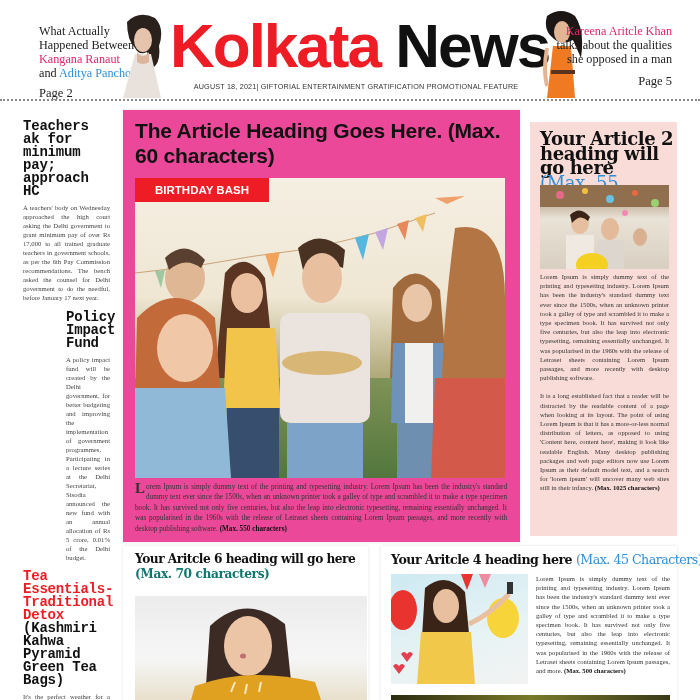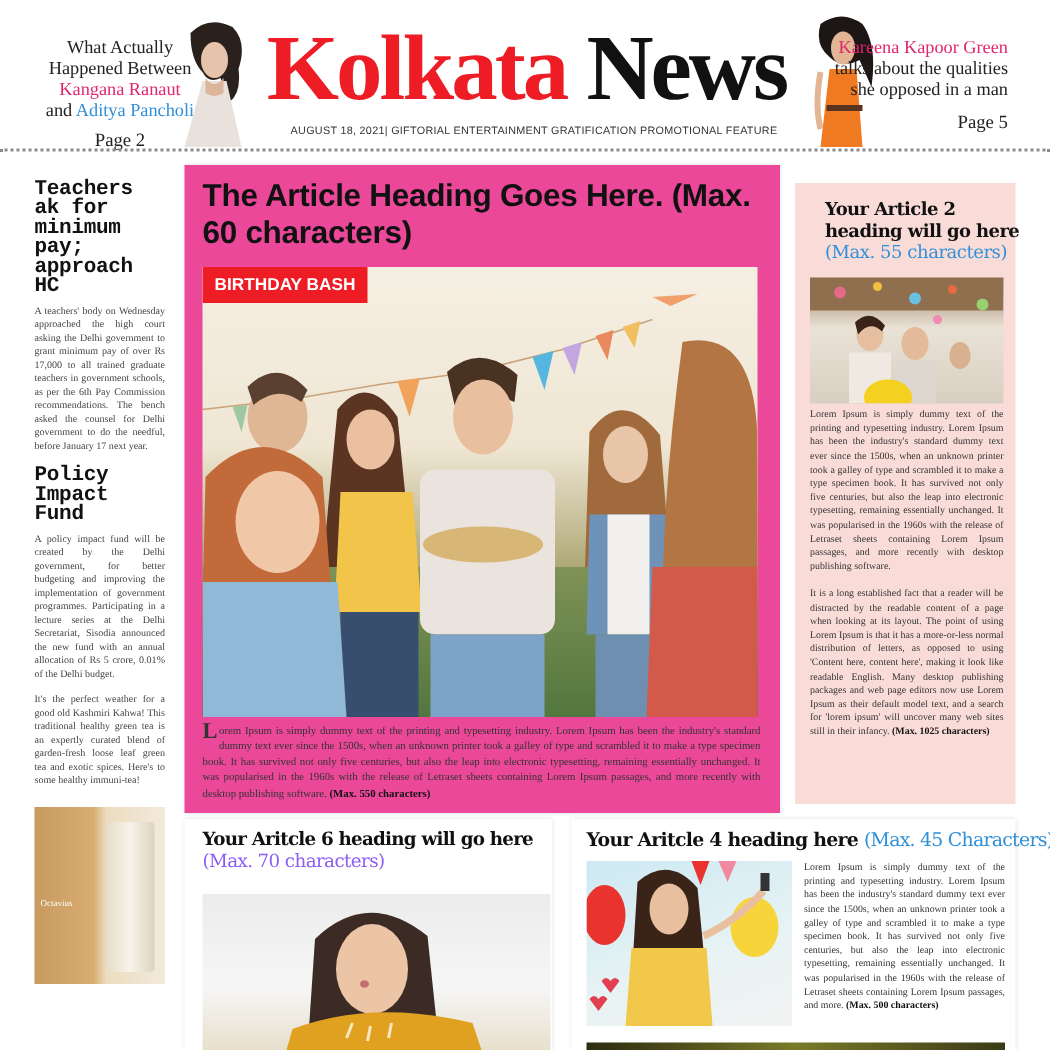--- a/index.html
+++ b/index.html
@@ -1,69 +1,69 @@
 <!DOCTYPE html>
 <html><head>
 <meta charset="utf-8">
 <style>
   * { box-sizing: border-box; margin: 0; padding: 0; }
   html, body { width: 700px; height: 700px; overflow: hidden; background: #ffffff; }
   body { position: relative; font-family: "Liberation Serif", serif; color: #222; }
 
   
   .masthead { position: absolute; left: 0; top: 0; width: 700px; height: 100px; }
-  .teaser-left { position: absolute; left: 25px; top: 24px; width: 110px; font-size: 12.2px; line-height: 14px; color: #222; text-align: center; }
+  .teaser-left { position: absolute; left: 39px; top: 24px; width: 110px; font-size: 12.2px; line-height: 14px; color: #222; }
   .teaser-left .pg { margin-top: 6px; font-size: 12.5px; }
   .pink { color: #e0266e; }
   .blue { color: #2f8fd8; }
   .teaser-right { position: absolute; right: 28px; top: 24px; width: 120px; text-align: right; font-size: 12.2px; line-height: 14px; }
   .teaser-right .pg { margin-top: 8px; font-size: 12.5px; }
 
   .portrait { position: absolute; overflow: hidden; }
   .portrait.kangana { left: 117px; top: 12px; width: 50px; height: 86px; }
   .portrait.kareena { left: 535px; top: 10px; width: 52px; height: 88px; }
 
-  .logo { position: absolute; left: 170px; top: 14px; width: 362px; height: 64px; text-align: center; font-family: Liberation Serif, serif; font-weight: 700; font-size: 62px; letter-spacing: -2px; line-height: 64px; white-space: nowrap; }
+  .logo { position: absolute; left: 170px; top: 14px; width: 362px; height: 64px; text-align: center; font-family: Liberation Sans, sans-serif; font-weight: 700; font-size: 62px; letter-spacing: -2px; line-height: 64px; white-space: nowrap; }
   .logo .red { color: #ee1c25; }
   .logo .blk { color: #111; }
   .dateline { position: absolute; left: 186px; top: 82px; width: 340px; text-align: center; font-family: "Liberation Sans", sans-serif; font-size: 7.2px; color: #333; letter-spacing: 0.2px; white-space: nowrap; }
 
   .dotted-rule { position: absolute; left: 0; top: 99px; width: 700px; border-top: 2px dotted #8a8a8a; }
 
   
   .left-col { position: absolute; left: 23px; top: 120px; width: 87px; }
   .lh { font-family: Liberation Mono, monospace; font-weight: 700; font-size: 14px; line-height: 13px; color: #111; letter-spacing: -0.2px; }
   .lp { font-size: 6.7px; line-height: 9px; text-align: justify; color: #444; margin-top: 5px; }
-  .left-col .block2 { margin-top: 9px; }
+  .left-col .block2 { margin-top: 9px; margin-left: 43px; }
   .left-col .block3 { margin-top: 8px; }
   .tea-img { margin-top: 13px; width: 87px; height: 118px; background: linear-gradient(90deg, #c89a5f 0%, #d8ad71 45%, #ecdcc0 55%, #f2eadb 100%); position: relative; overflow: hidden; }
   .tea-img .box-logo { position: absolute; left: 4px; top: 62px; font-size: 6px; color: #fff; }
   .tea-img .tin { position: absolute; left: 48px; top: 10px; width: 32px; height: 100px; background: linear-gradient(90deg,#e6ddc9,#f7f3ea,#ddd3bd); border-radius: 3px; }
 
   
   .lead { position: absolute; left: 123px; top: 110px; width: 397px; height: 432px; background: #ec4899; box-shadow: 0 0 3px rgba(0,0,0,0.12); }
   .lead-title { position: absolute; left: 12px; top: 8px; width: 380px; font-family: "Liberation Sans", sans-serif; font-weight: 700; font-size: 21px; line-height: 25px; color: #111; letter-spacing: -0.2px; }
   .lead-photo { position: absolute; left: 12px; top: 68px; width: 370px; height: 300px; overflow: hidden; background: linear-gradient(180deg, #f5efe3 0%, #efe6d3 40%, #a7a16c 70%, #4c6a3c 100%); }
-  .tag { position: absolute; left: 0; top: 0; background: #ee1c25; color: #fff; font-family: "Liberation Sans", sans-serif; font-weight: 700; font-size: 11.5px; padding: 4px 8px; line-height: 16px; text-align: right; }
+  .tag { position: absolute; left: 0; top: 0; background: #ee1c25; color: #fff; font-family: "Liberation Sans", sans-serif; font-weight: 700; font-size: 11.5px; padding: 4px 20px; line-height: 16px; text-align: right; }
   .lead-body { position: absolute; left: 12px; top: 372px; width: 372px; font-size: 7.2px; line-height: 10.4px; text-align: justify; color: #333; }
   .lead-body .dropcap { font-size: 15px; font-weight: 700; float: left; line-height: 12px; margin-right: 1px; }
   .bold-note { font-family: Liberation Serif, serif; font-weight: 700; color: #111; }
 
   
   .art2 { position: absolute; left: 530px; top: 122px; width: 147px; height: 414px; background: #f9dcd8; }
-  .art2-title { position: absolute; left: 20px; top: 10px; width: 134px; font-family: "DejaVu Serif", serif; font-weight: 700; font-size: 12px; line-height: 14.5px; color: #111; letter-spacing: -0.4px; }
+  .art2-title { position: absolute; left: 10px; top: 10px; width: 134px; font-family: "DejaVu Serif", serif; font-weight: 700; font-size: 18px; line-height: 14.5px; color: #111; letter-spacing: -0.4px; }
   .art2-sub { display: block; font-weight: 400; color: #2f8fd8; letter-spacing: -0.3px; }
   .art2-photo { position: absolute; left: 10px; top: 63px; width: 129px; height: 84px; overflow: hidden; background: linear-gradient(180deg,#9a7a5a 0%,#e9e2d6 40%,#d8cfc1 100%); }
   .art2-body { position: absolute; left: 10px; top: 150px; width: 129px; font-size: 6.6px; line-height: 9.2px; text-align: justify; color: #333; }
   .art2-body p + p { margin-top: 9px; }
 
   
   .art3 { position: absolute; left: 123px; top: 546px; width: 245px; height: 154px; background: #fff; box-shadow: 0 0 3px rgba(0,0,0,0.12); }
   .art3-title { position: absolute; left: 12px; top: 6px; width: 230px; font-family: "DejaVu Serif", serif; font-weight: 700; font-size: 12.2px; line-height: 15px; color: #111; letter-spacing: -0.5px; }
-  .art3-title .sub { display: block; font-weight: 400; color: #8b5cf6; letter-spacing: -0.4px; }
+  .art3-title .sub { display: block; font-weight: 700; color: #0f766e; letter-spacing: -0.4px; }
   .art3-photo { position: absolute; left: 12px; top: 50px; width: 232px; height: 104px; overflow: hidden; background: linear-gradient(180deg,#ececec 0%,#f6f6f6 60%,#e8e0cc 100%); }
 
   
   .art4 { position: absolute; left: 381px; top: 546px; width: 296px; height: 154px; background: #fff; box-shadow: 0 0 3px rgba(0,0,0,0.12); }
   .art4-title { position: absolute; left: 10px; top: 6px; width: 290px; font-family: "DejaVu Serif", serif; font-weight: 700; font-size: 12.6px; line-height: 16px; color: #111; letter-spacing: -0.5px; white-space: nowrap; }
   .art4-title .sub { font-weight: 400; color: #2f8fd8; letter-spacing: -0.5px; }
   .art4-photo { position: absolute; left: 10px; top: 28px; width: 137px; height: 110px; overflow: hidden; background: linear-gradient(160deg,#cde9f2 0%,#e8f3f4 60%,#f2f2f2 100%); }
   .art4-body { position: absolute; left: 155px; top: 28px; width: 134px; font-size: 6.6px; line-height: 9.2px; text-align: justify; color: #333; }
   .art4-strip { position: absolute; left: 10px; top: 149px; width: 279px; height: 5px; background: linear-gradient(90deg,#2b2b10,#7a7a2a,#3a3a18); }
 
@@ -100,37 +100,41 @@
     <svg width="52" height="88" viewBox="0 0 52 88">
       <path d="M12 6 Q26 -4 40 6 Q50 20 46 48 L38 30 Q26 36 18 28 Q8 20 12 6Z" fill="#1c1614"></path>
       <ellipse cx="27" cy="22" rx="8" ry="11" fill="#e2b595"></ellipse>
       <path d="M18 36 L36 36 L40 88 L12 88 Z" fill="#f07a22"></path>
       <rect x="16" y="60" width="24" height="4" fill="#5a3320"></rect>
       <path d="M12 38 Q8 60 12 76" stroke="#e2b595" stroke-width="4" fill="none"></path>
     </svg>
   </div>
 
   <div class="teaser-right">
-    <span class="pink">Kareena Kapoor Green</span>
+    <span class="pink">Kareena Aritcle Khan</span>
     <span>talks about the qualities she opposed in a man</span>
     <div class="pg">Page 5</div>
   </div>
 </header>
 <div class="dotted-rule"></div>
 
 <aside class="left-col">
   <section class="block1">
     <h3 class="lh">Teachers ak for minimum pay; approach HC</h3>
     <p class="lp">A teachers' body on Wednesday approached the high court asking the Delhi government to grant minimum pay of over Rs 17,000 to all trained graduate teachers in government schools, as per the 6th Pay Commission recommendations. The bench asked the counsel for Delhi government to do the needful, before January 17 next year.</p>
   </section>
   <section class="block2">
     <h3 class="lh">Policy Impact Fund</h3>
     <p class="lp">A policy impact fund will be created by the Delhi government, for better budgeting and improving the implementation of government programmes. Participating in a lecture series at the Delhi Secretariat, Sisodia announced the new fund with an annual allocation of Rs 5 crore, 0.01% of the Delhi budget.</p>
   </section>
   <section class="block3">
+    <h3 class="lh">
+      <span class="red" style="color:#ee1c25">Tea Essentials-Traditional Detox</span>
+      <span>(Kashmiri Kahwa Pyramid Green Tea Bags)</span>
+    </h3>
     <p class="lp">It's the perfect weather for a good old Kashmiri Kahwa! This traditional healthy green tea is an expertly curated blend of garden-fresh loose leaf green tea and exotic spices. Here's to some healthy immuni-tea!</p>
     <div class="tea-img">
       <span class="box-logo">Octavius</span>
       <div class="tin"></div>
     </div>
   </section>
 </aside>
 
 <article class="lead">
   <h1 class="lead-title">The Article Heading Goes Here. (Max. 60 characters)</h1>

